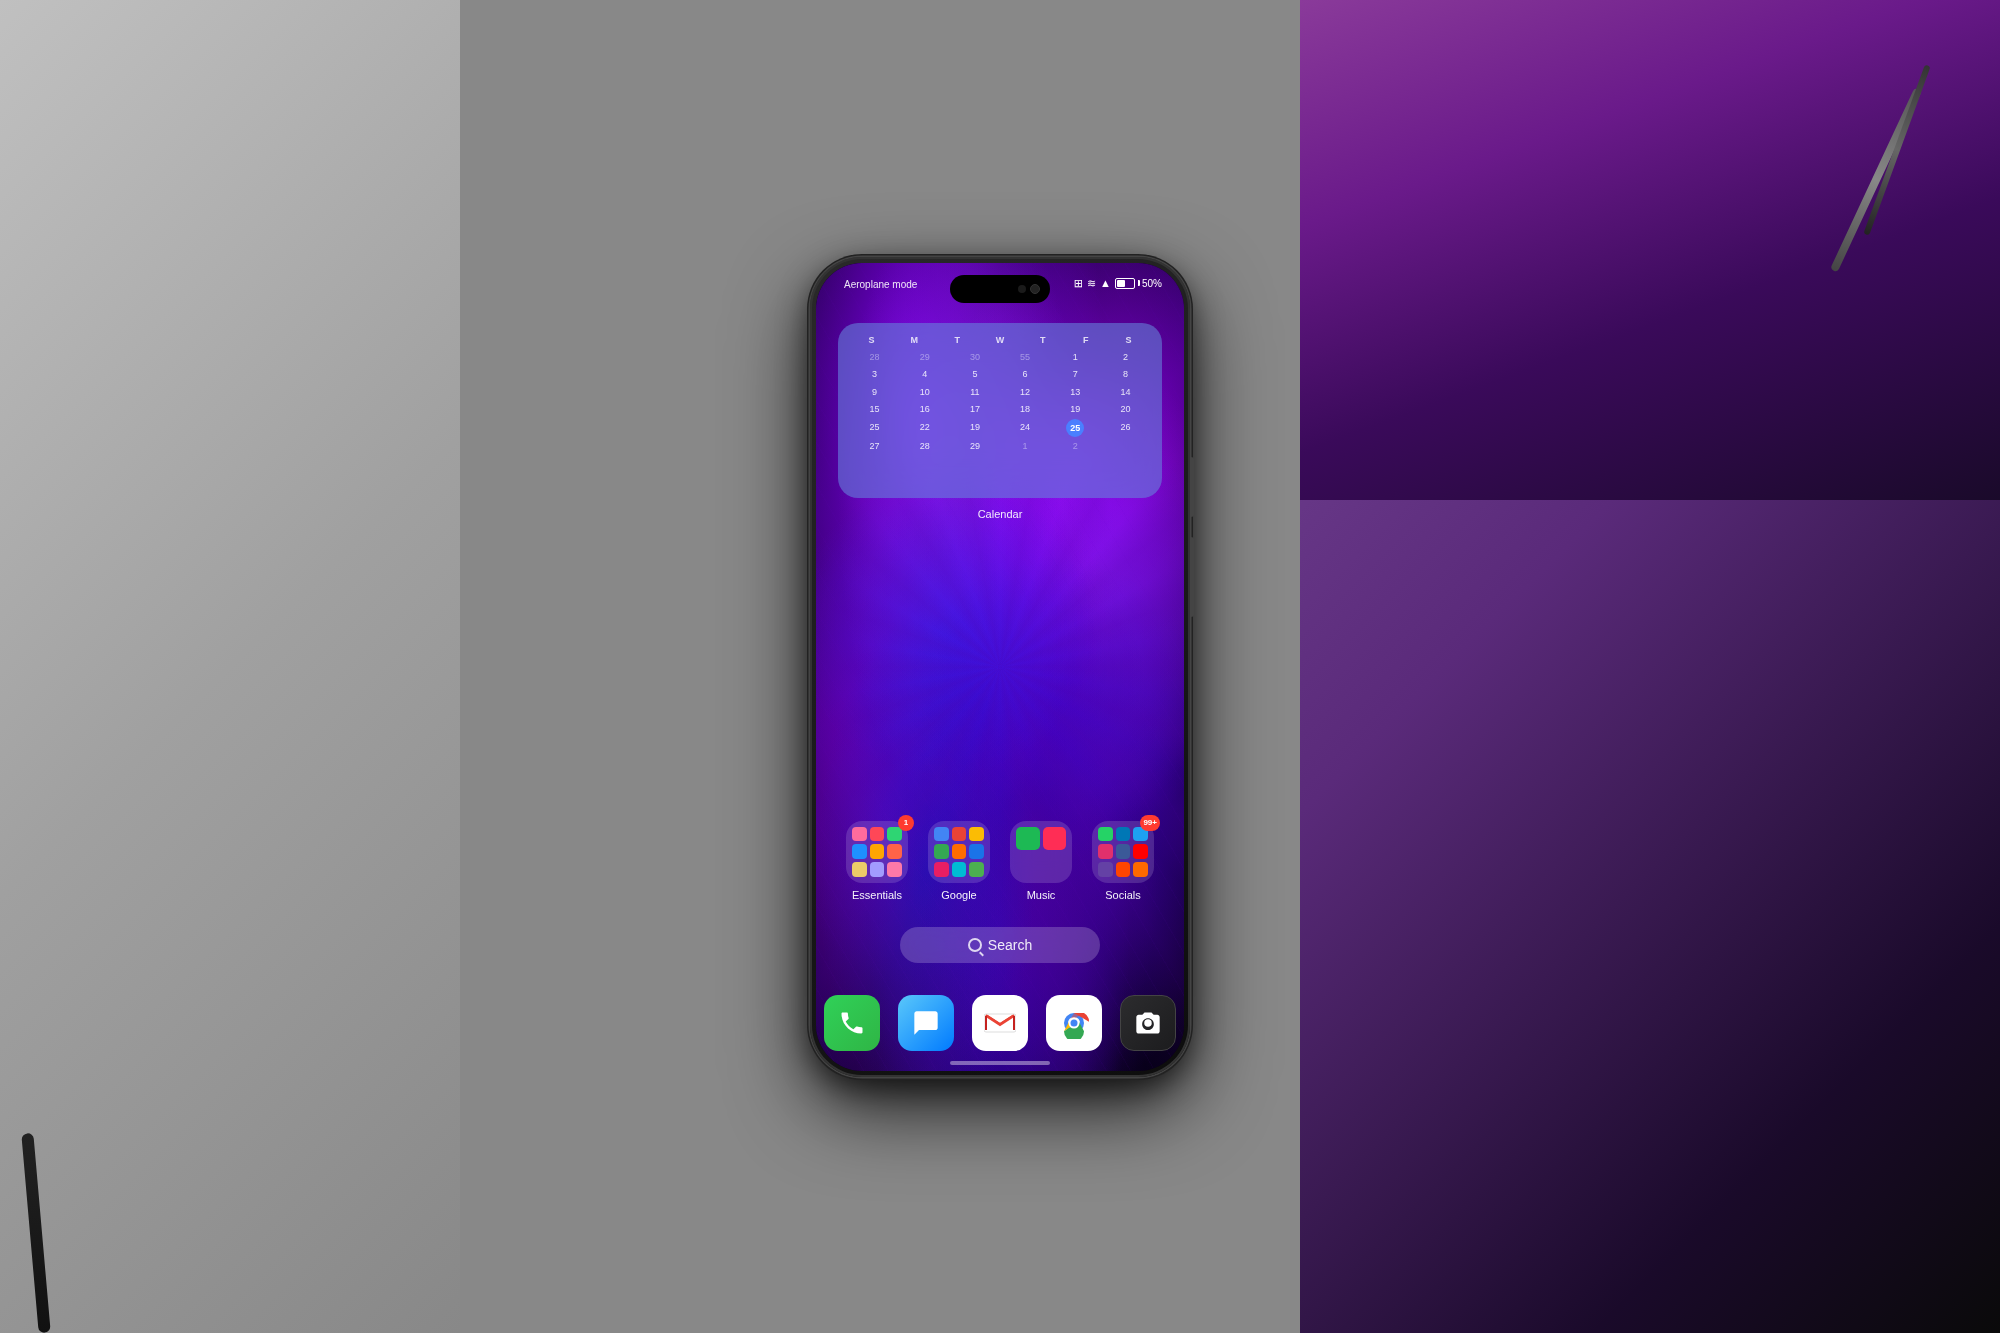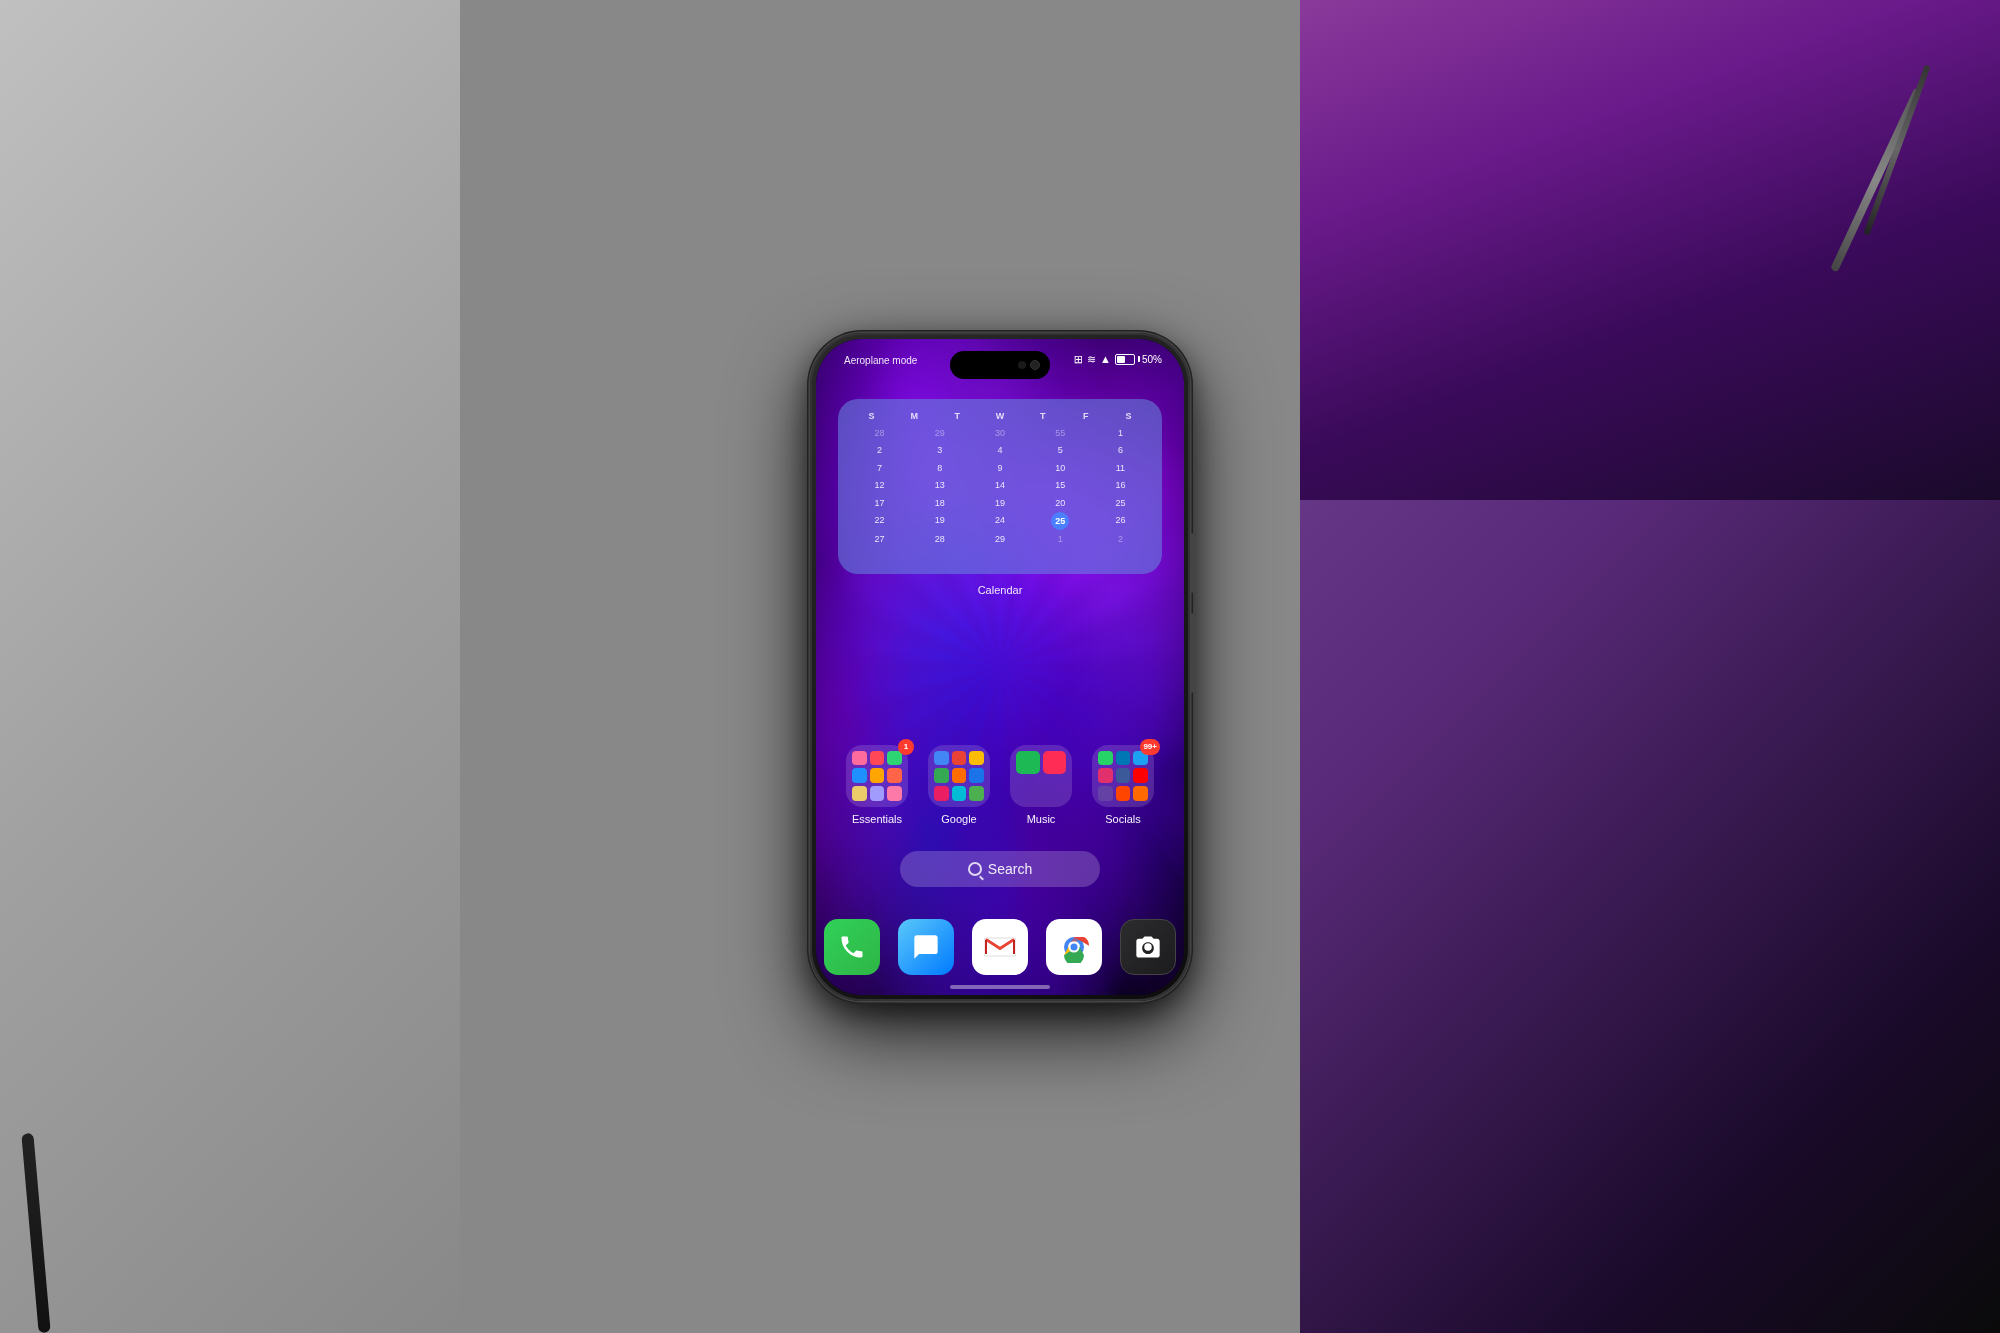--- a/index.html
+++ b/index.html
@@ -59,21 +59,21 @@
       border-radius: 3px;
     }
 
     
     .phone-frame {
       position: absolute;
       left: 50%;
       top: 50%;
       transform: translate(-50%, -50%);
       width: 380px;
-      height: 668px;
+      height: 820px;
       background: linear-gradient(145deg, #2a2a2a, #1a1a1a, #0d0d0d);
       border-radius: 52px;
       box-shadow:
         0 0 0 1.5px #444,
         0 0 0 3px #222,
         inset 0 0 0 2px #333,
         0 30px 80px rgba(0,0,0,0.8),
         0 10px 30px rgba(0,0,0,0.6);
     }
 
@@ -204,21 +204,21 @@
 
     .cal-header span {
       font-size: 9px;
       color: rgba(255,255,255,0.8);
       text-align: center;
       font-weight: 600;
     }
 
     .cal-grid {
       display: grid;
-      grid-template-columns: repeat(5, 1fr);
+      grid-template-columns: repeat(6, 1fr);
       gap: 1px;
     }
 
     .cal-day {
       font-size: 9px;
       color: rgba(255,255,255,0.85);
       text-align: center;
       padding: 2px 0;
       line-height: 1.4;
     }

